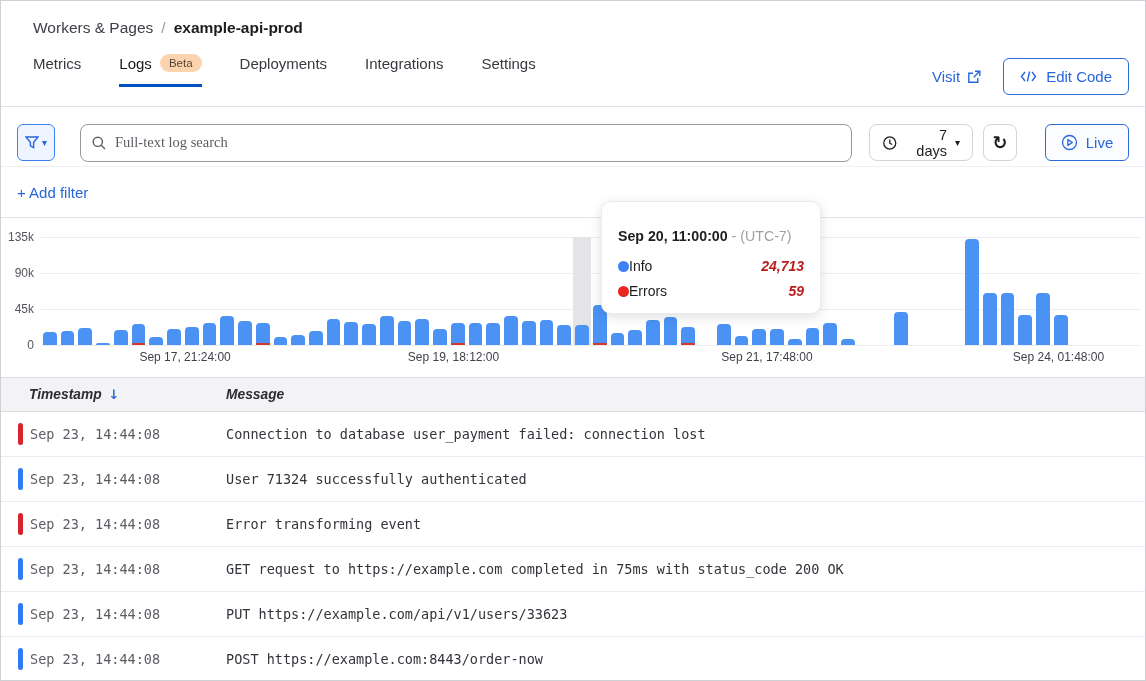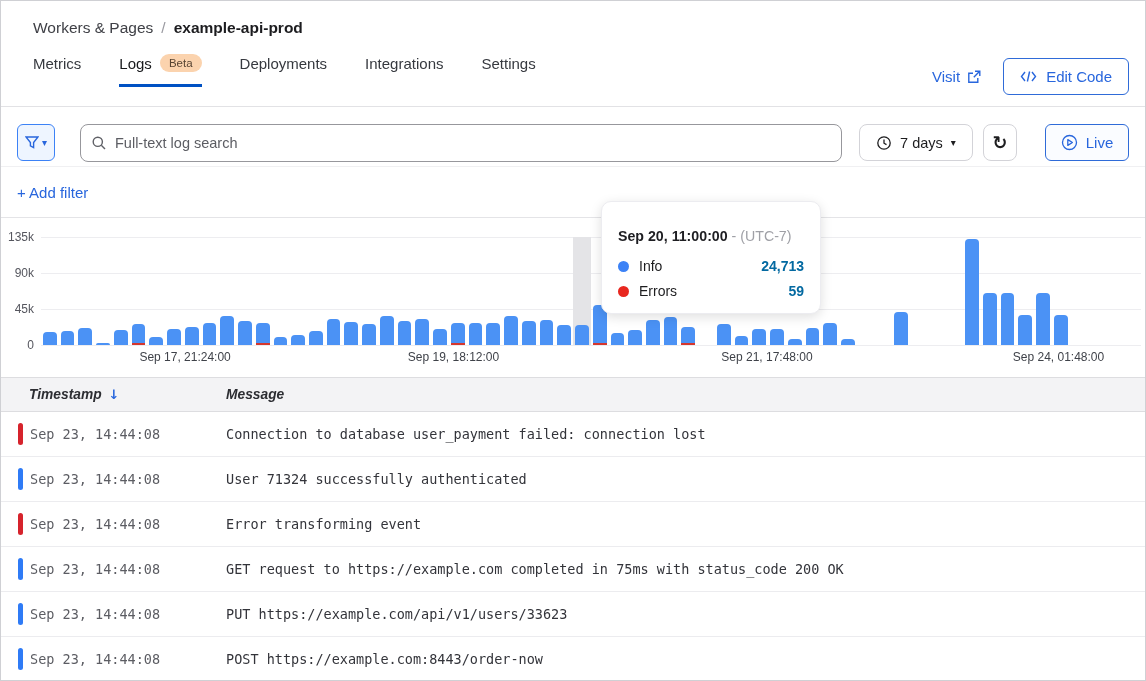--- a/index.html
+++ b/index.html
@@ -23,25 +23,25 @@
   .visit { display:flex; align-items:center; gap:7px; color:#2866dd; font-size:15px; cursor:pointer; }
   .btn-outline-blue { display:flex; align-items:center; gap:9px; height:37px; padding:0 16px;
     border:1px solid #2f6bd8; border-radius:6px; background:#fff; color:#2866dd; font-size:15px; cursor:pointer; }
   
   .filter-row { display:flex; align-items:center; padding:12px 16px 0 16px; height:60px; border-bottom:1px solid #f0f0f2; }
   .filter-btn { width:38px; height:37px; border:1px solid #3c82f6; background:#eef5ff; border-radius:6px;
     display:flex; align-items:center; justify-content:center; gap:3px; cursor:pointer; }
   .search-wrap { position:relative; flex:1; margin-left:25px; }
   .search-wrap svg { position:absolute; left:11px; top:11px; }
   .search-input { width:100%; height:38px; border:1px solid #97979c; border-radius:8px; padding:0 12px 0 34px;
-    font-size:14.5px; color:#7f1d1d; font-family:Liberation Sans, sans-serif; outline:none; }
+    font-size:14.5px; color:#7f1d1d; font-family:Liberation Serif, serif; outline:none; }
   .search-input::placeholder { color:#5c5d63; }
   .btn-neutral { display:flex; align-items:center; gap:8px; height:37px; padding:0 12px; background:#fff;
     border:1px solid #d3d3d8; border-radius:8px; font-size:14.5px; color:#1d1d1f; cursor:pointer; }
-  .time-btn { margin-left:17px; width:114px; justify-content:center;text-align:right; }
+  .time-btn { margin-left:17px; width:104px; justify-content:center;text-align:right; }
   .refresh-btn { margin-left:10px; width:34px; justify-content:center; padding:0; }
   .live-btn { margin-left:28px; width:84px; height:37px; display:flex; align-items:center; justify-content:center; gap:8px;
     background:#fafcff; border:1px solid #2f6bd8; border-radius:6px; color:#2866dd; font-size:15px; cursor:pointer; }
   .icon-glyph { font-family:"DejaVu Sans", sans-serif; line-height:1; }
   .caret { font-size:10px; color:#1d1d1f; }
   .caret.blue { color:#2866dd; }
   .refresh-glyph { font-size:18px; color:#1d1d1f; font-weight:bold; }
   
   .addfilter-row { height:51px; display:flex; align-items:center; padding:0 16px; border-bottom:1px solid #e4e4e7; }
   .add-filter { color:#2866dd; font-size:15px; cursor:pointer; }
@@ -54,23 +54,23 @@
   .slot.hovered { background:#e4e4e7; }
   .bar { position:absolute; bottom:0; left:2px; right:2px; background:#4b92f5; border-radius:4px 4px 0 0; }
   .err { position:absolute; bottom:0; left:2px; right:2px; background:#d5372e; z-index:2; }
   .x-label { position:absolute; top:calc(100% + 5px); transform:translateX(-50%); font-size:12px; color:#3f4249; white-space:nowrap; }
   
   .tooltip { position:absolute; left:600px; top:200px; width:220px; background:#fff; border:1px solid #ececf0;
     border-radius:10px; box-shadow:0 3px 12px rgba(0,0,0,0.13); padding:13px 16px 14px 16px; z-index:10; }
   .tooltip-title { font-size:14.2px; font-weight:700; color:#1e1e22;margin-top:13px; }
   .tooltip-title .tz { font-weight:400; color:#9fa0a6; }
   .tooltip-rows { margin-top:14px; display:flex; flex-direction:column; gap:9px; }
-  .t-row { display:flex; align-items:center; gap:10px; font-size:14px; }
+  .t-row { display:flex; align-items:center; font-size:14px; }
   .dot { width:11px; height:11px; border-radius:50%; flex:none; }
-  .t-val { margin-left:auto; font-weight:700; color:#0369a1; }
+  .t-val { margin-left:auto; font-weight:700; color:#b91c1c;font-style:italic; }
   
   .table { margin-top:9px; }
   .thead { height:35px; background:#f3f3f5; border-top:1px solid #dddde0; border-bottom:1px solid #dddde0;
     display:flex; align-items:center; padding-left:28px; font-size:13.8px; font-weight:700; color:#2c2d32;font-style:italic; }
   .th-ts { width:197px; display:flex; align-items:center; gap:7px; cursor:pointer; }
   .sort-arrow { color:#2866dd; font-size:13px; }
   .trow { height:45px; display:flex; align-items:center; padding-left:17px; border-bottom:1px solid #ececef;
     font-family:"DejaVu Sans Mono", monospace; font-size:13.5px; cursor:pointer; }
   .lvl { width:5px; height:22px; border-radius:2.5px; margin-right:7px; flex:none; }
   .lvl.error { background:#d6232c; }

